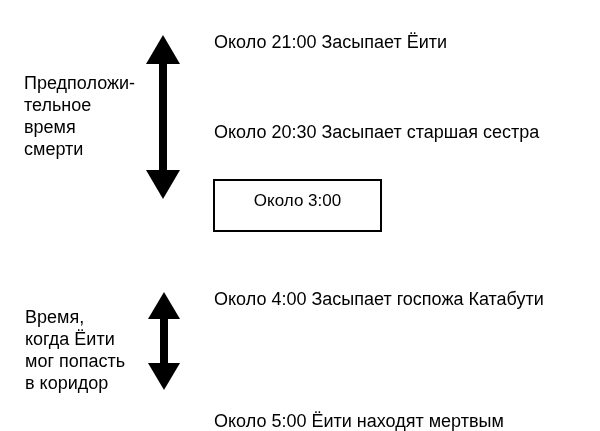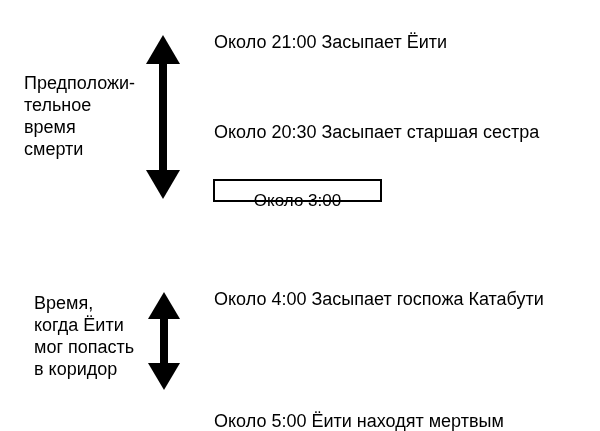--- a/index.html
+++ b/index.html
@@ -28,29 +28,29 @@
   }
 
   
   #event-line-1 { left: 214px; top: 31px; }
   #event-line-2 { left: 214px; top: 121px; }
   #event-line-3 { left: 214px; top: 288px; }
   #event-line-4 { left: 214px; top: 410px; }
 
   
   #label-death-time { left: 24px; top: 64px; margin-top: 8px; }
-  #label-corridor-time { left: 25px; top: 292px; margin-left: 9px; }
+  #label-corridor-time { left: 25px; top: 306px; }
 
   
   #boxed-note {
     position: absolute;
     left: 213px;
     top: 179px;
     width: 169px;
-    height: 23px;
+    height: 53px;
     border: 2px solid #000000;
     box-sizing: border-box;
     background: #ffffff;
   }
   #boxed-note-label {
     position: absolute;
     left: 0;
     right: 0;
     top: 9px;
     text-align: center;

